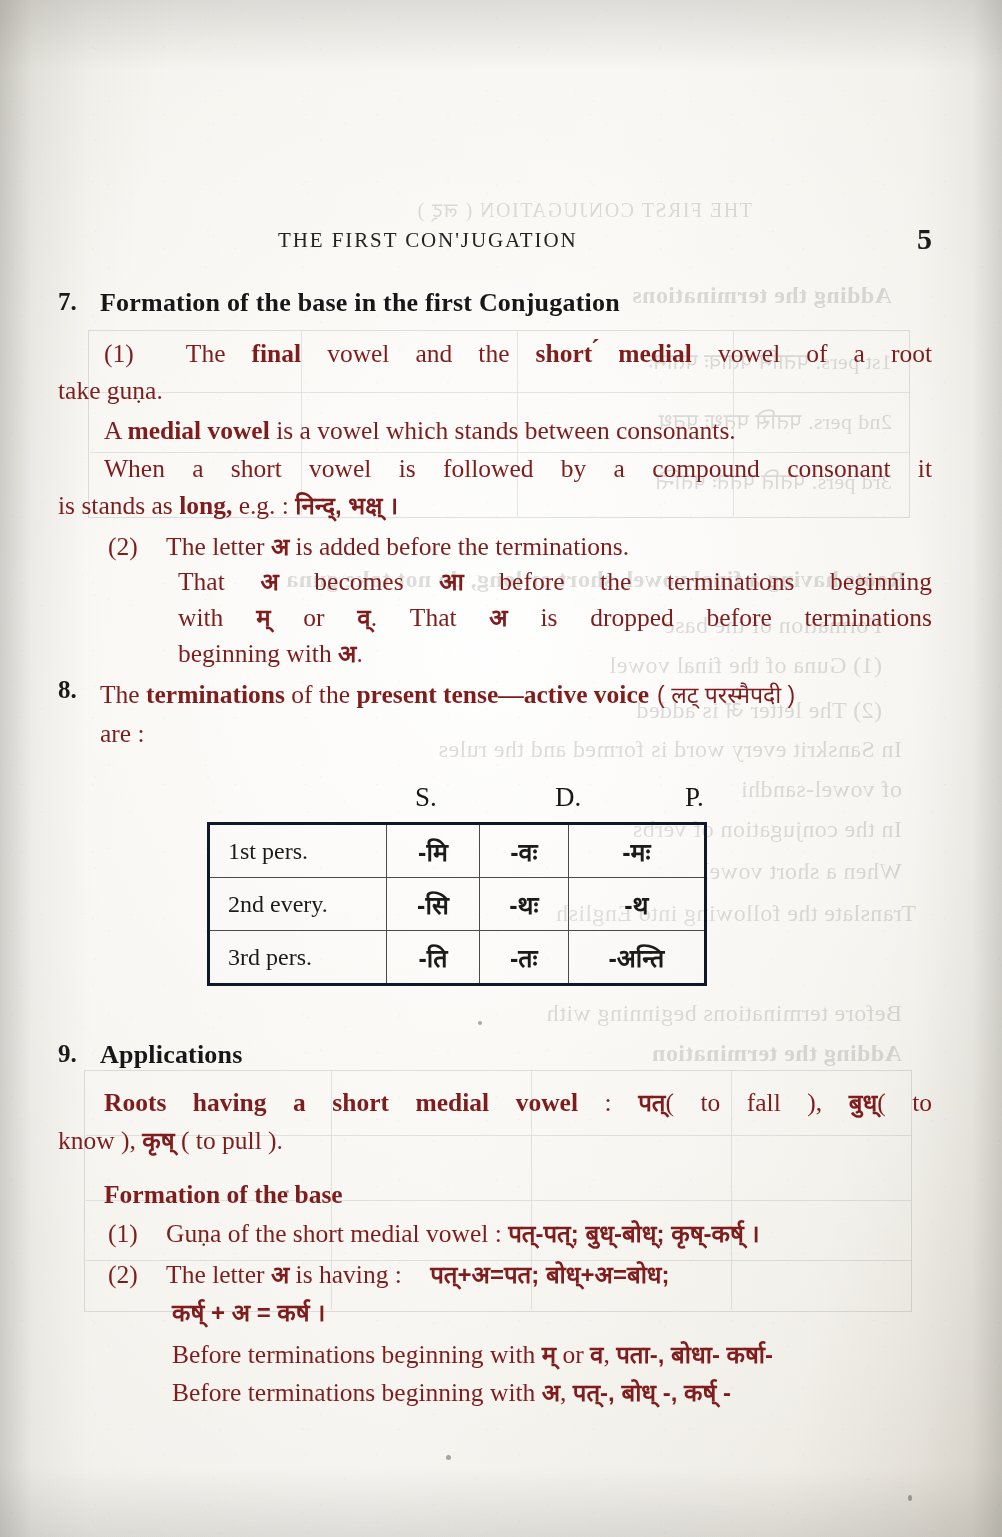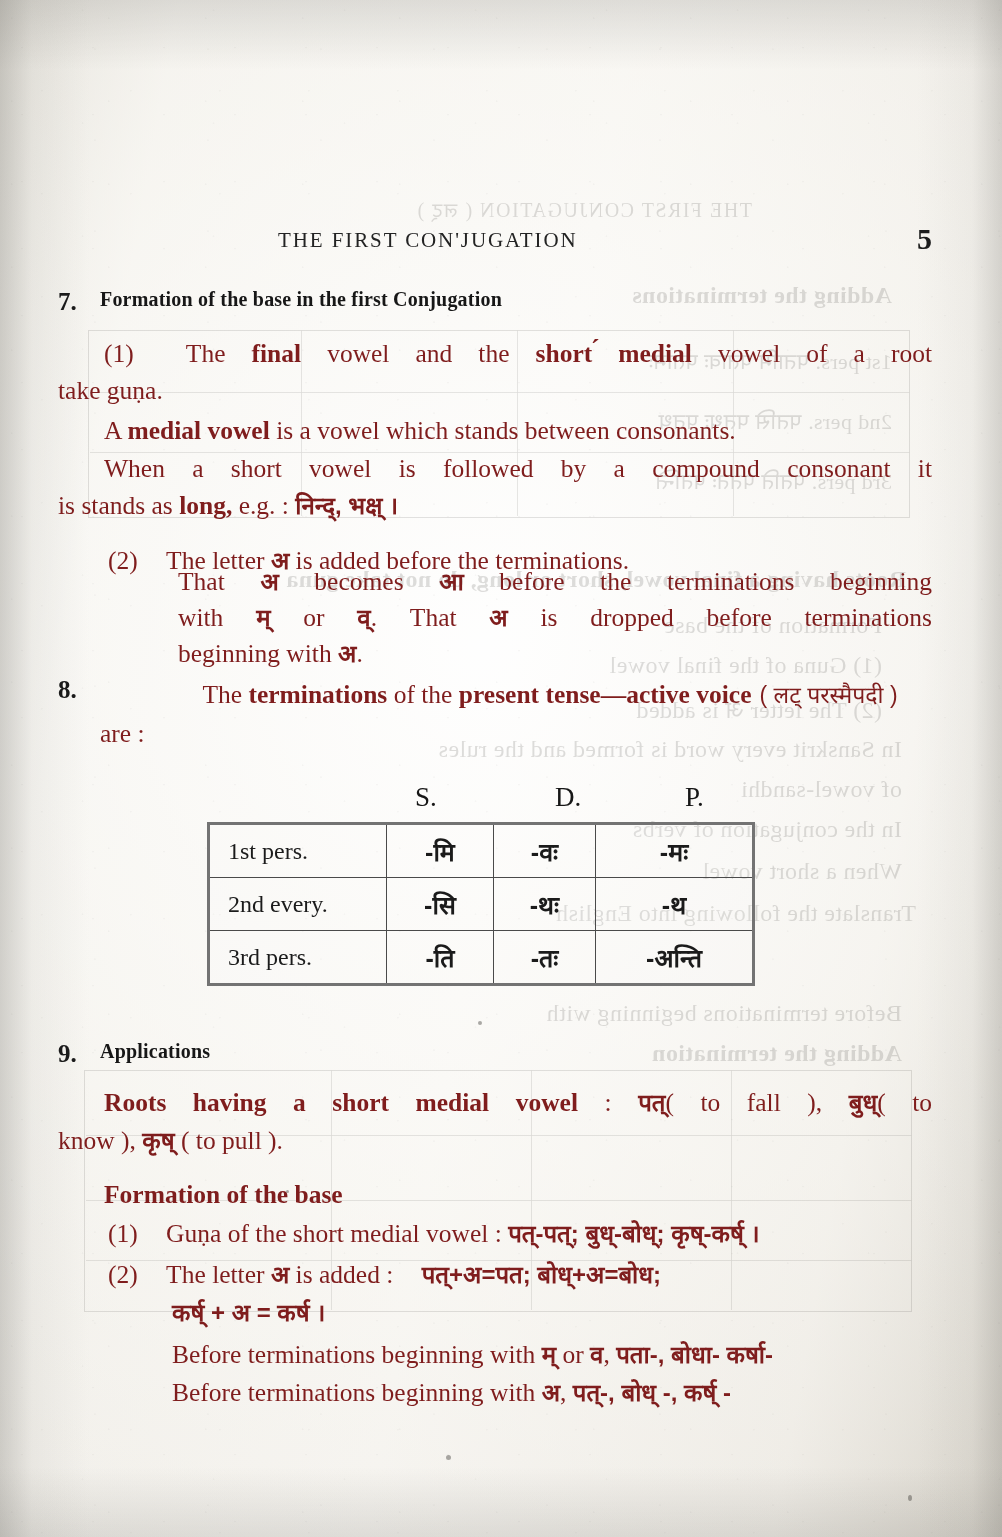--- a/index.html
+++ b/index.html
@@ -102,21 +102,21 @@
     top: 222px;
     right: 82px;
     font-size: 30px;
     font-weight: 700;
     color: #1c1c1c;
   }
 
   .blk { position: absolute; }
 
   .sec-head {
-    font-size: 20px;
+    font-size: 26px;
     font-weight: 700;
     letter-spacing: 0.2px;
     color: #171717;
   }
   .num {
     position: absolute;
     font-size: 25px;
     font-weight: 700;
   }
   .para {
@@ -152,23 +152,23 @@
   .tbl-heads span {
     position: absolute;
     font-size: 27px;
     font-weight: 500;
     color: #171717;
   }
   .termtable {
     position: absolute;
     top: 822px;
     left: 195px;
-    width: 548px;
+    width: 500px;
     border-collapse: collapse;
-    border: 3px solid #737373;
+    border: 3px solid #0f172a;
     background: rgba(255,255,255,0.10);
   }
   .termtable td {
     border: 1px solid #4a4a4a;
     height: 52px;
     font-size: 24px;
     color: #1b1b1b;
     padding: 0 10px;
   }
   .termtable td.lbl {
@@ -253,39 +253,39 @@
     <div class="blk para nj" style="top:372px; left:46px; width:880px;">take guṇa.</div>
 
     <div class="blk para nj" style="top:412px; left:92px; width:880px;">
       <span>A <b>medial vowel</b> is a vowel which stands between consonants.</span>
     </div>
     <div class="blk para jt" style="top:450px; left:92px; width:828px;">When a short vowel is followed by a compound consonant it</div>
     <div class="blk para nj" style="top:487px; left:46px; width:880px;">
       <span>is stands as </span><b>long,</b><span> e.g. : </span><span class="dv">निन्द्, भक्ष् ।</span>
     </div>
 
-    <div class="blk para nj" style="top:528px; left:96px; width:880px;margin-top:14px;">
+    <div class="blk para nj" style="top:528px; left:96px; width:880px;">
       <span>(2)</span>
       <span style="display:inline-block;width:22px;"></span><span>The letter </span><span class="dv">अ</span><span> is added before the terminations.</span>
     </div>
 
     <div class="blk para jt" style="top:563px; left:166px; width:754px;">
       <span>That </span><span class="dv">अ</span><span> becomes </span><span class="dv">आ</span><span> before the terminations beginning</span>
     </div>
 
     <div class="blk para jt" style="top:599px; left:166px; width:754px;">
       <span>with </span><span class="dv">म्</span><span> or </span><span class="dv">व्</span><span>. That </span><span class="dv">अ</span><span> is dropped before terminations</span>
     </div>
 
     <div class="blk para nj" style="top:635px; left:166px; width:760px;">
       <span>beginning with </span><span class="dv">अ</span><span>.</span>
     </div>
 
     <div class="num" style="top:676px; left:46px;">8.</div>
-    <div class="blk para nj" style="top:676px; left:88px; width:900px;text-align:center;">
+    <div class="blk para nj" style="top:676px; left:88px; width:900px;">
       <span>The </span><b>terminations</b><span> of the </span><b>present tense—active voice</b><span style="display:inline-block;width:8px;"></span><span class="dvn" style="font-size:23px;">( लट् परस्मैपदी )</span>
     </div>
     <div class="blk para nj" style="top:715px; left:88px;">are :</div>
 
     <div class="tbl-heads">
       <span style="left:208px;">S.</span>
       <span style="left:348px;">D.</span>
       <span style="left:478px;">P.</span>
     </div>
 
@@ -326,21 +326,21 @@
       <b>Formation of the base</b>
     </div>
 
     <div class="blk para nj" style="top:1215px; left:96px; width:900px;">
       <span>(1)</span>
       <span style="display:inline-block;width:22px;"></span><span>Guṇa of the short medial vowel : </span><span class="dv">पत्-पत्; बुध्-बोध्; कृष्-कर्ष् ।</span>
     </div>
 
     <div class="blk para nj" style="top:1256px; left:96px; width:900px;">
       <span>(2)</span>
-      <span style="display:inline-block;width:22px;"></span><span>The letter </span><span class="dv">अ</span><span> is added : </span><span style="display:inline-block;width:22px;"></span><span class="dv">पत्+अ=पत;   बोध्+अ=बोध;</span>
+      <span style="display:inline-block;width:22px;"></span><span>The letter </span><span class="dv">अ</span><span> is having : </span><span style="display:inline-block;width:22px;"></span><span class="dv">पत्+अ=पत;   बोध्+अ=बोध;</span>
     </div>
     <div class="blk para nj" style="top:1294px; left:160px; width:900px;">
       <span class="dv">कर्ष् + अ = कर्ष ।</span>
     </div>
 
     <div class="blk para nj" style="top:1336px; left:160px; width:900px;">
       <span>Before terminations beginning with </span><span class="dv">म्</span><span> or </span><span class="dv">व</span><span>, </span><span class="dv">पता-, बोधा-  कर्षा-</span>
     </div>
     <div class="blk para nj" style="top:1374px; left:160px; width:900px;">
       <span>Before terminations beginning with </span><span class="dv">अ</span><span>, </span><span class="dv">पत्-, बोध् -, कर्ष् -</span>

